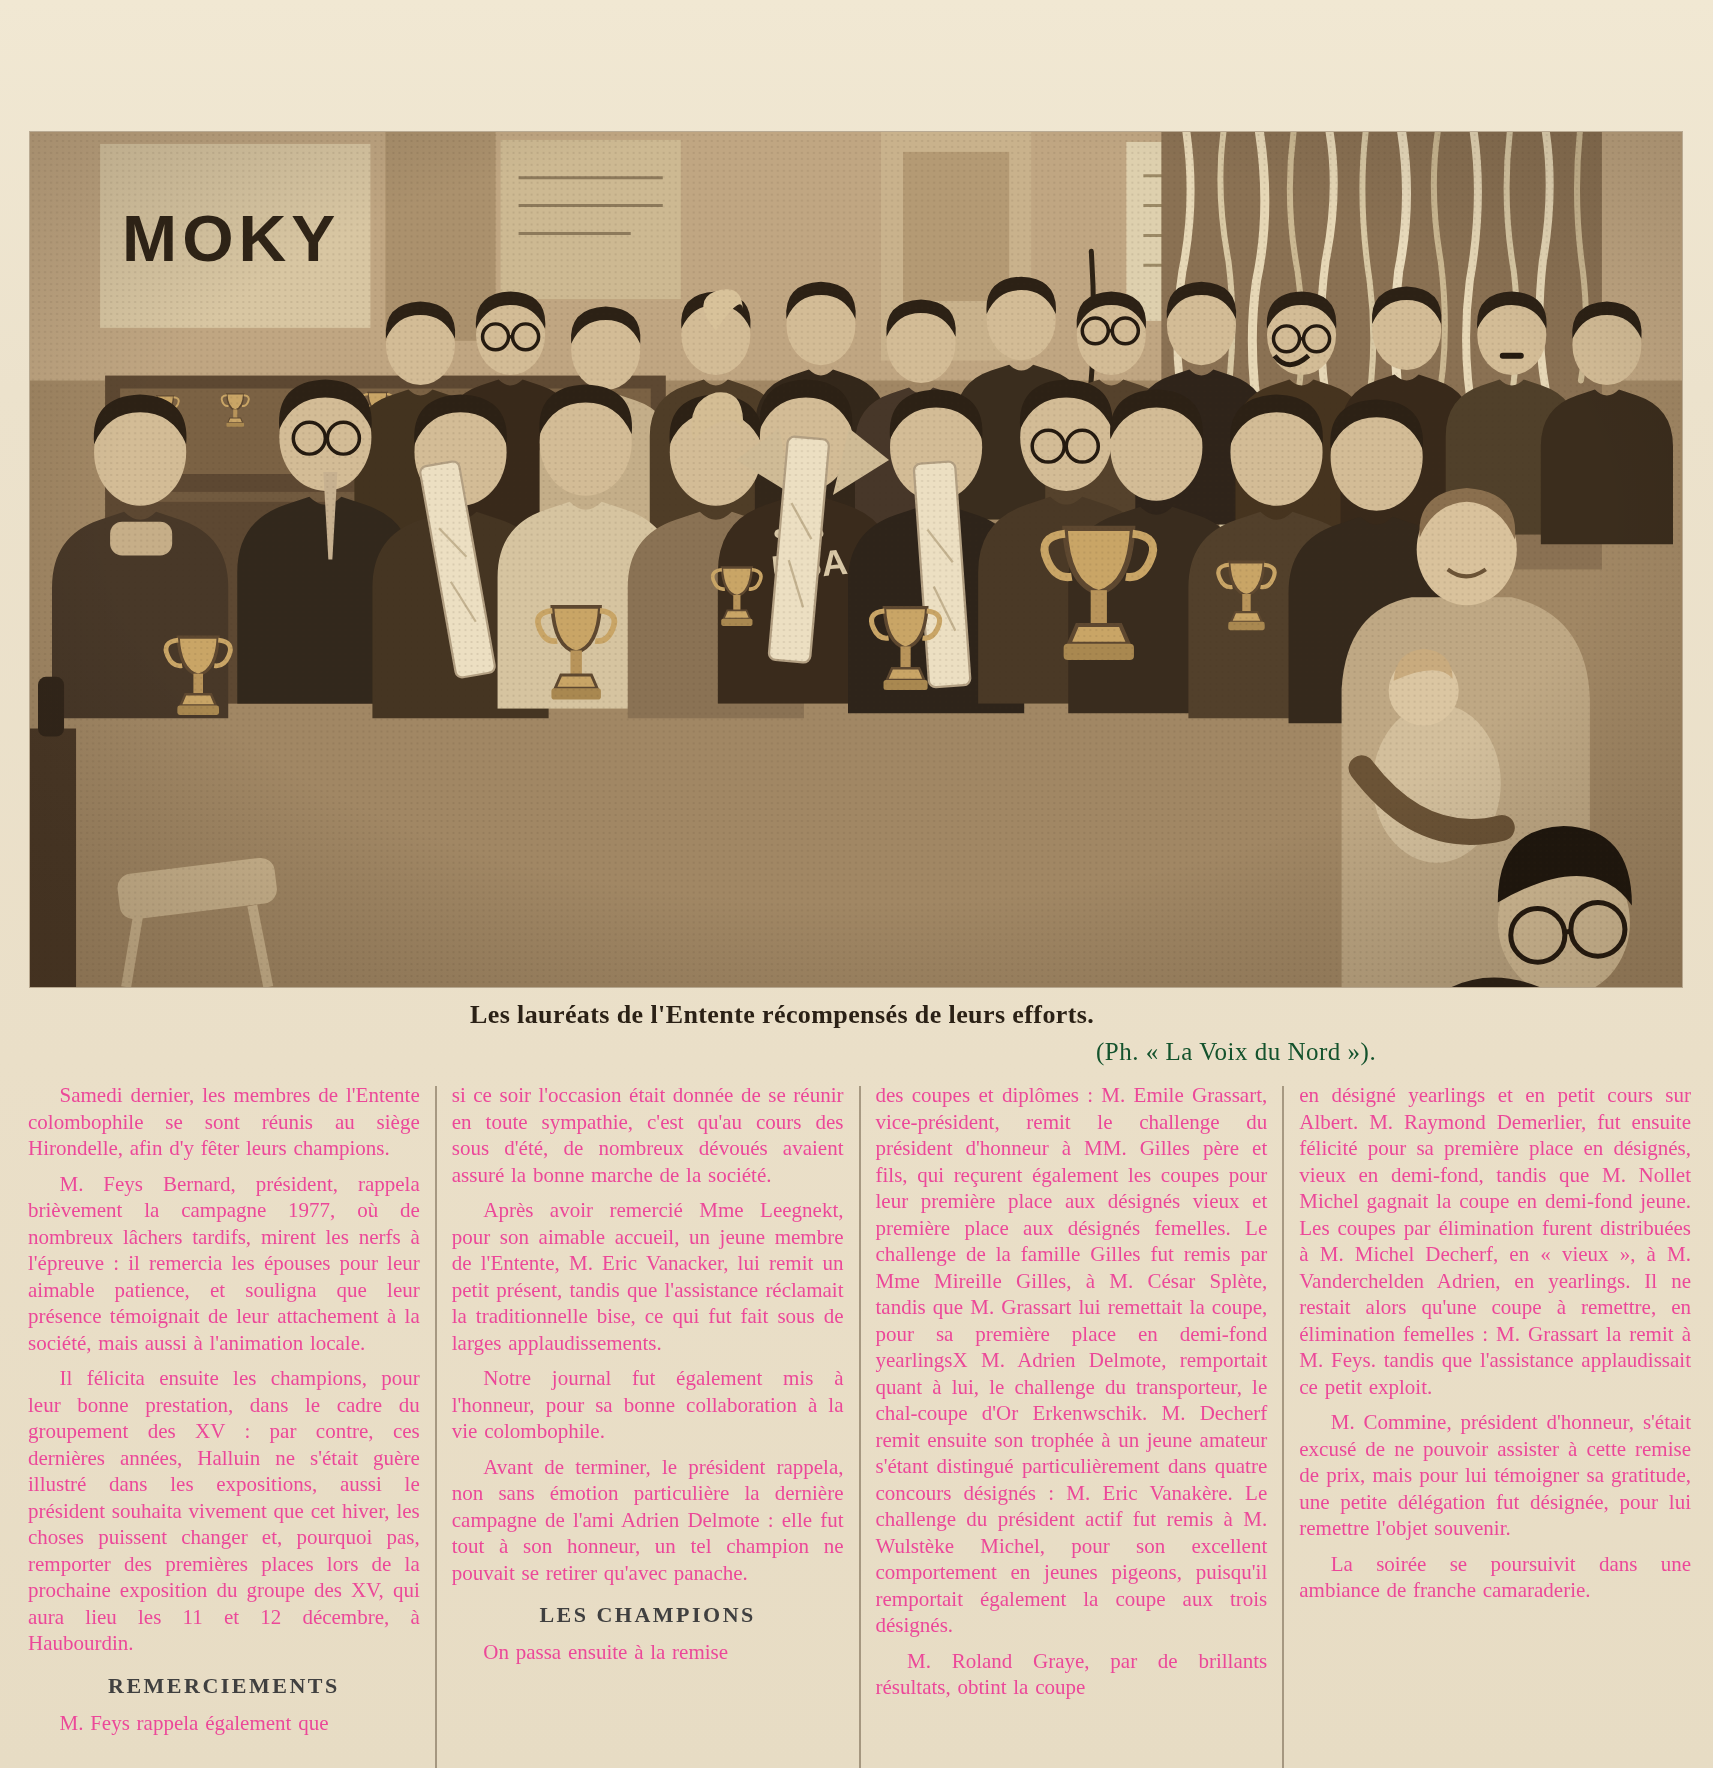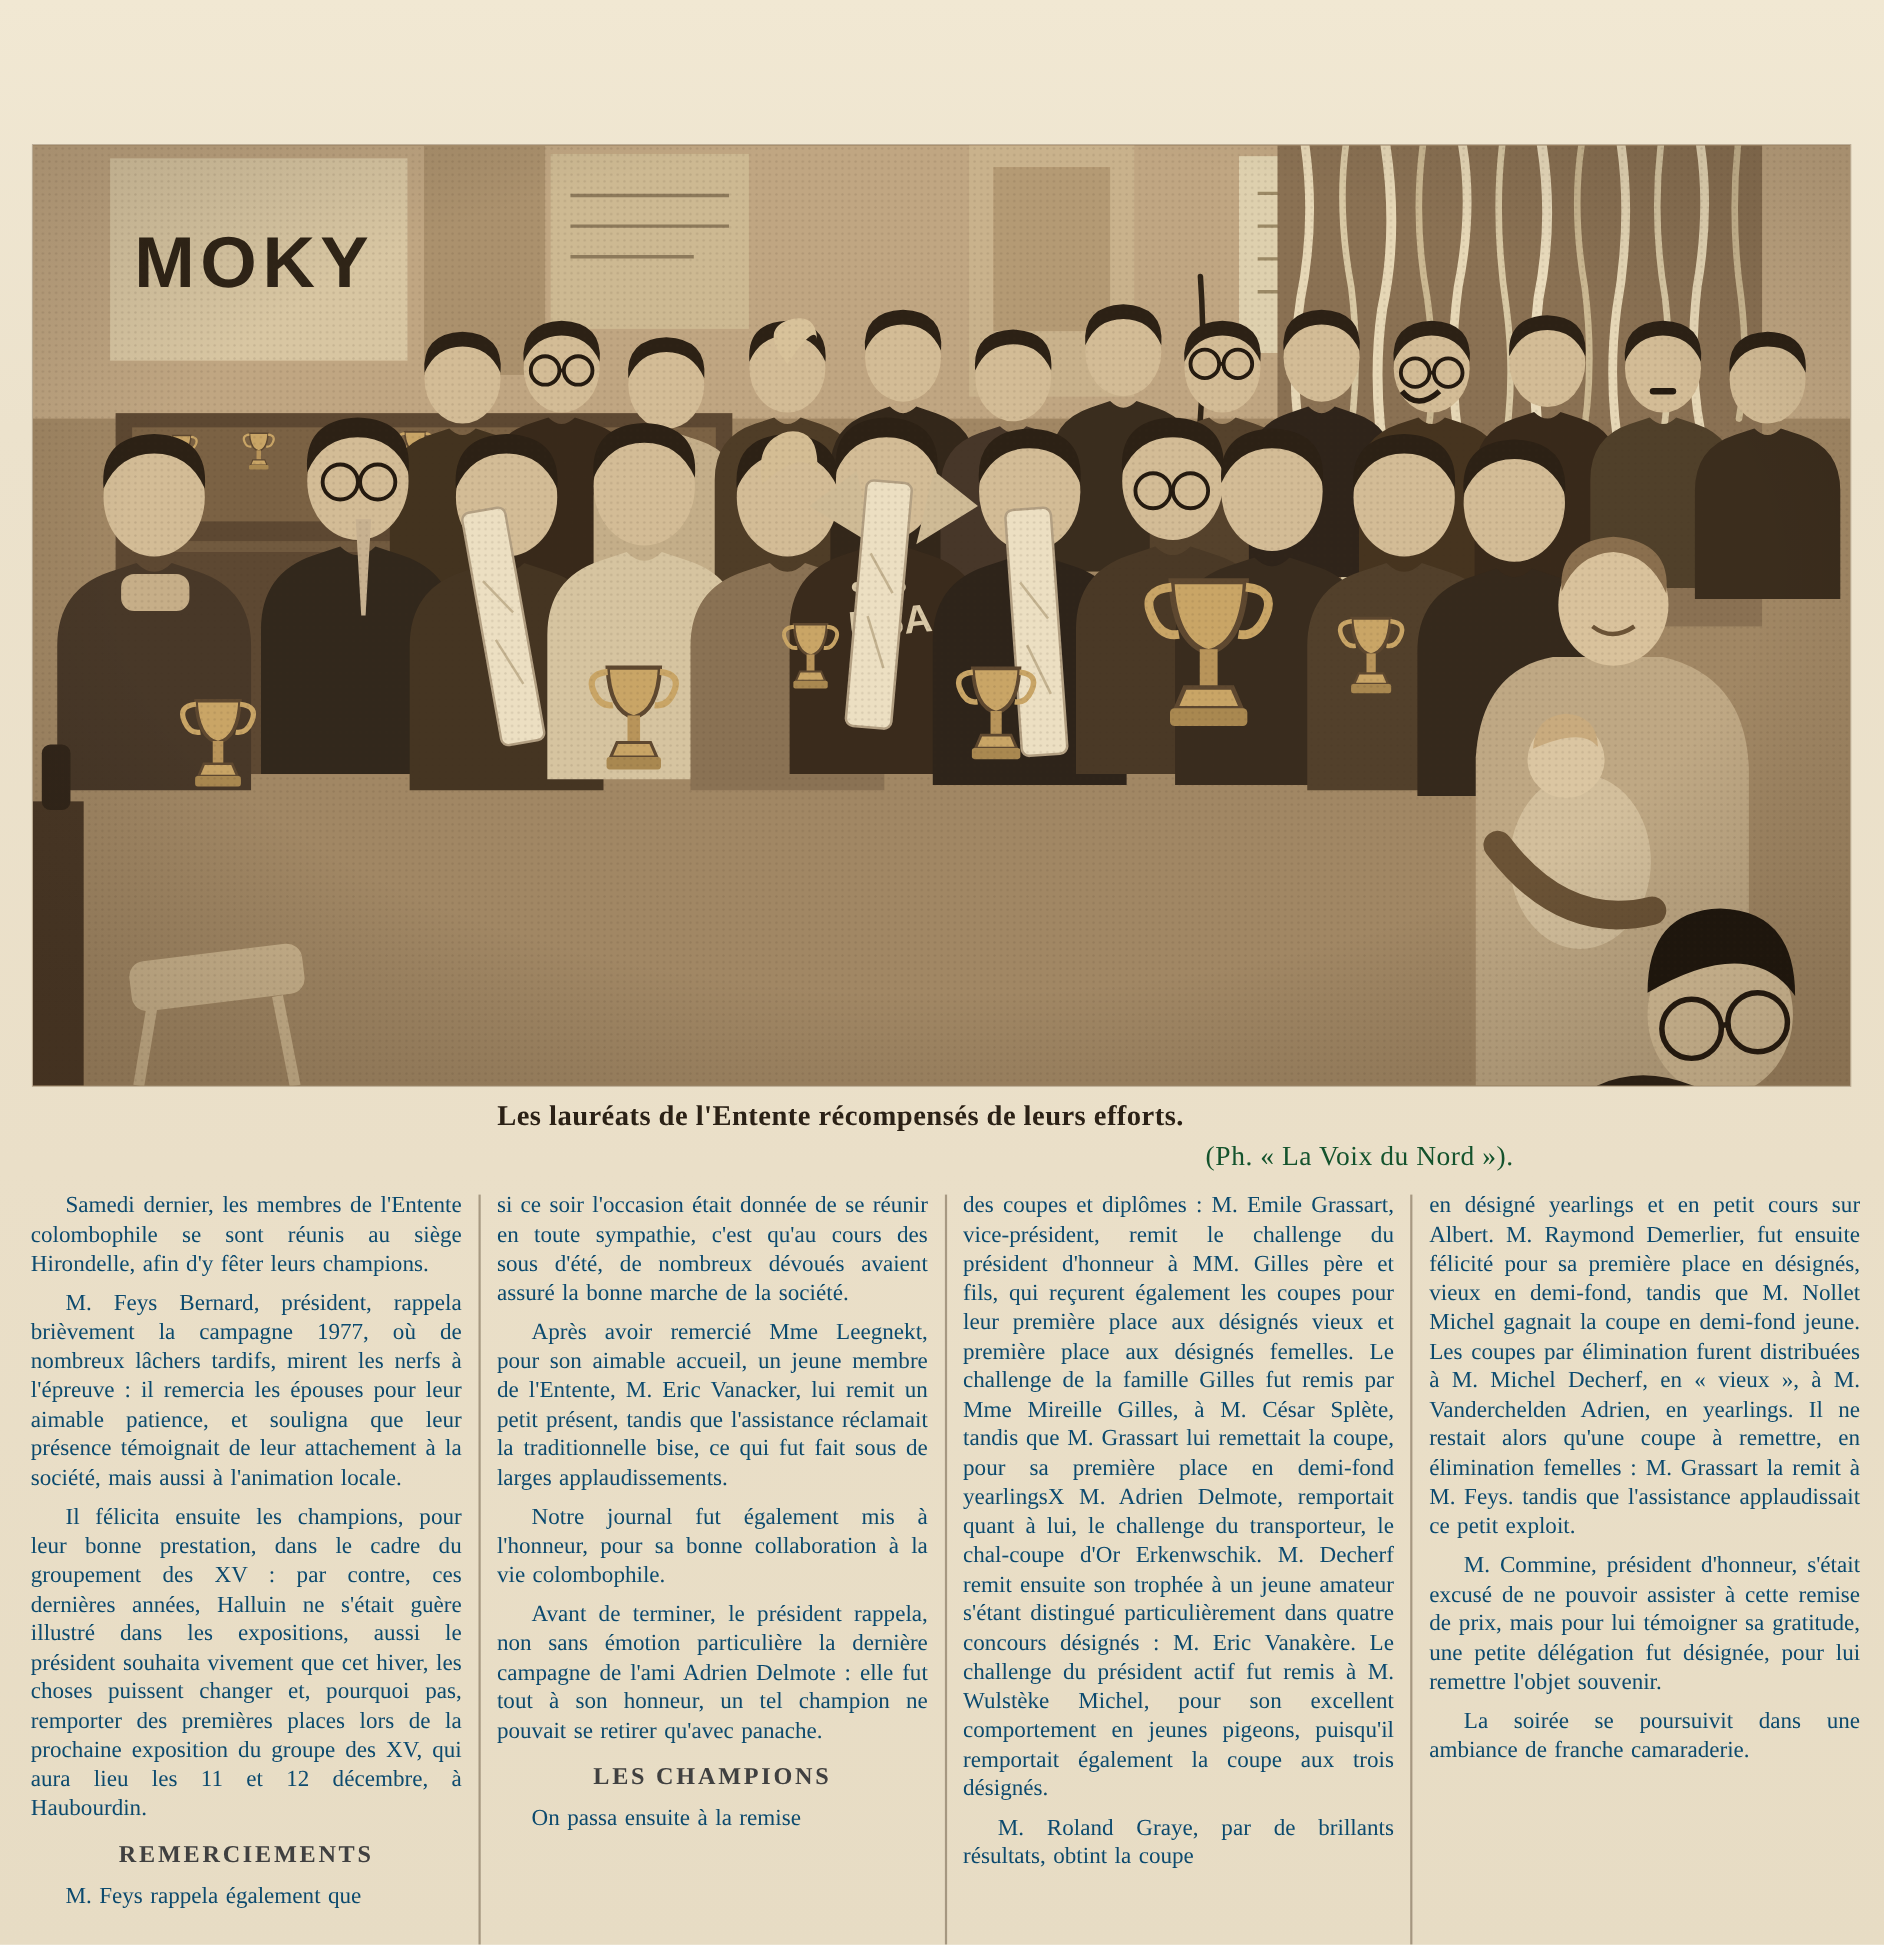--- a/index.html
+++ b/index.html
@@ -20,38 +20,38 @@
   
   .photo{
     position:absolute;left:30px;top:132px;width:1652px;height:855px;
     outline:1px solid rgba(120,98,72,.45);
     box-shadow:inset 0 0 60px rgba(62,44,24,.25);
     overflow:hidden;background:#a18764;
   }
   .photo svg{display:block;width:100%;height:100%;}
   
   .caption{
-    position:absolute;left:452px;top:1000px;
+    position:absolute;left:470px;top:1000px;
     font-weight:700;font-size:26px;color:#2b2116;letter-spacing:.4px;
   }
   .credit{
     position:absolute;left:1096px;top:1038px;
     font-size:25px;color:#14532d;letter-spacing:.5px;
   }
   
   .cols{
     position:absolute;left:26px;right:20px;top:1082px;bottom:0;
     display:flex;overflow:hidden;
   }
   .col{flex:1 1 0;padding:0 15px;text-align:justify;hyphens:auto;-webkit-hyphens:auto;}
   .col:first-child{padding-left:2px;}
   .col:last-child{padding-right:2px;}
   .vr{width:2px;background:#6f5e49;opacity:.55;margin-top:4px;}
   .para{
-    margin:0 0 9px;font-size:21px;line-height:26.5px;color:#0c4a6e;
+    margin:0 0 9px;font-size:21px;line-height:26.5px;color:#ec4899;
     word-spacing:1.5px;
   }
   .ind{text-indent:1.5em;}
   .subhead{
     margin:16px 0 11px;text-align:center;font-size:22px;font-weight:700;
     letter-spacing:2.5px;color:#404040;
   }
 </style>
 </head>
 <body>

